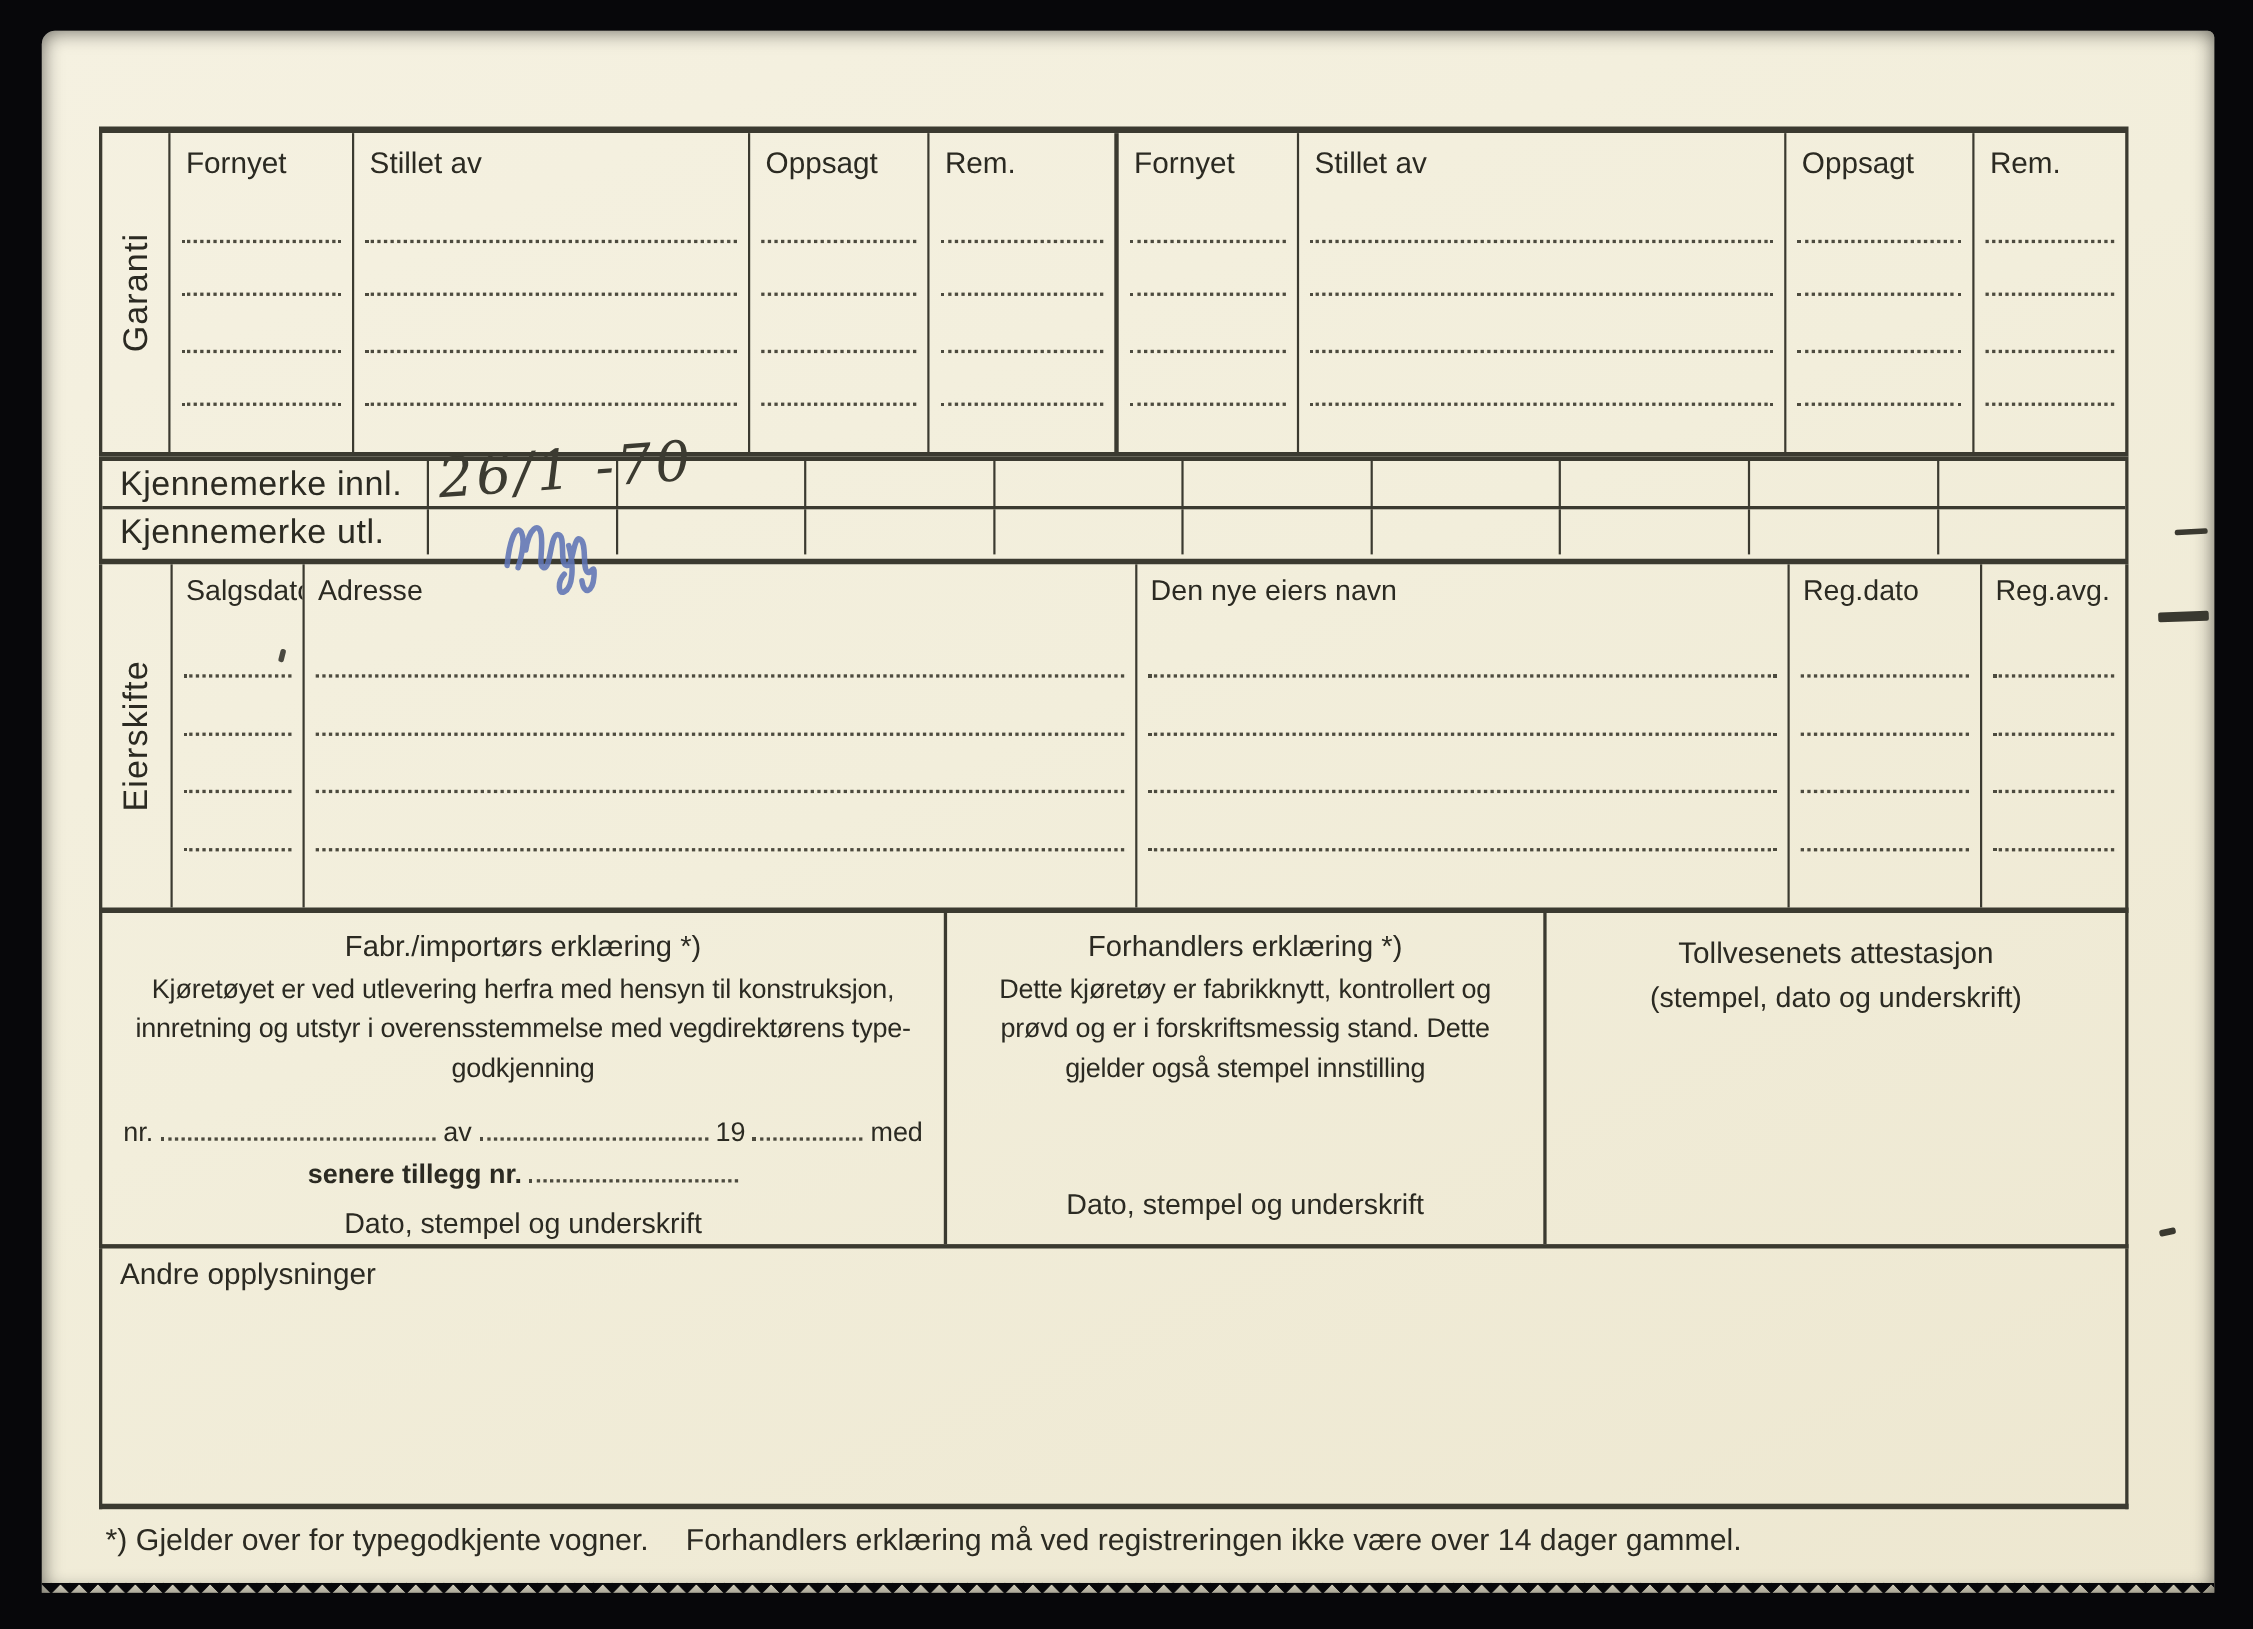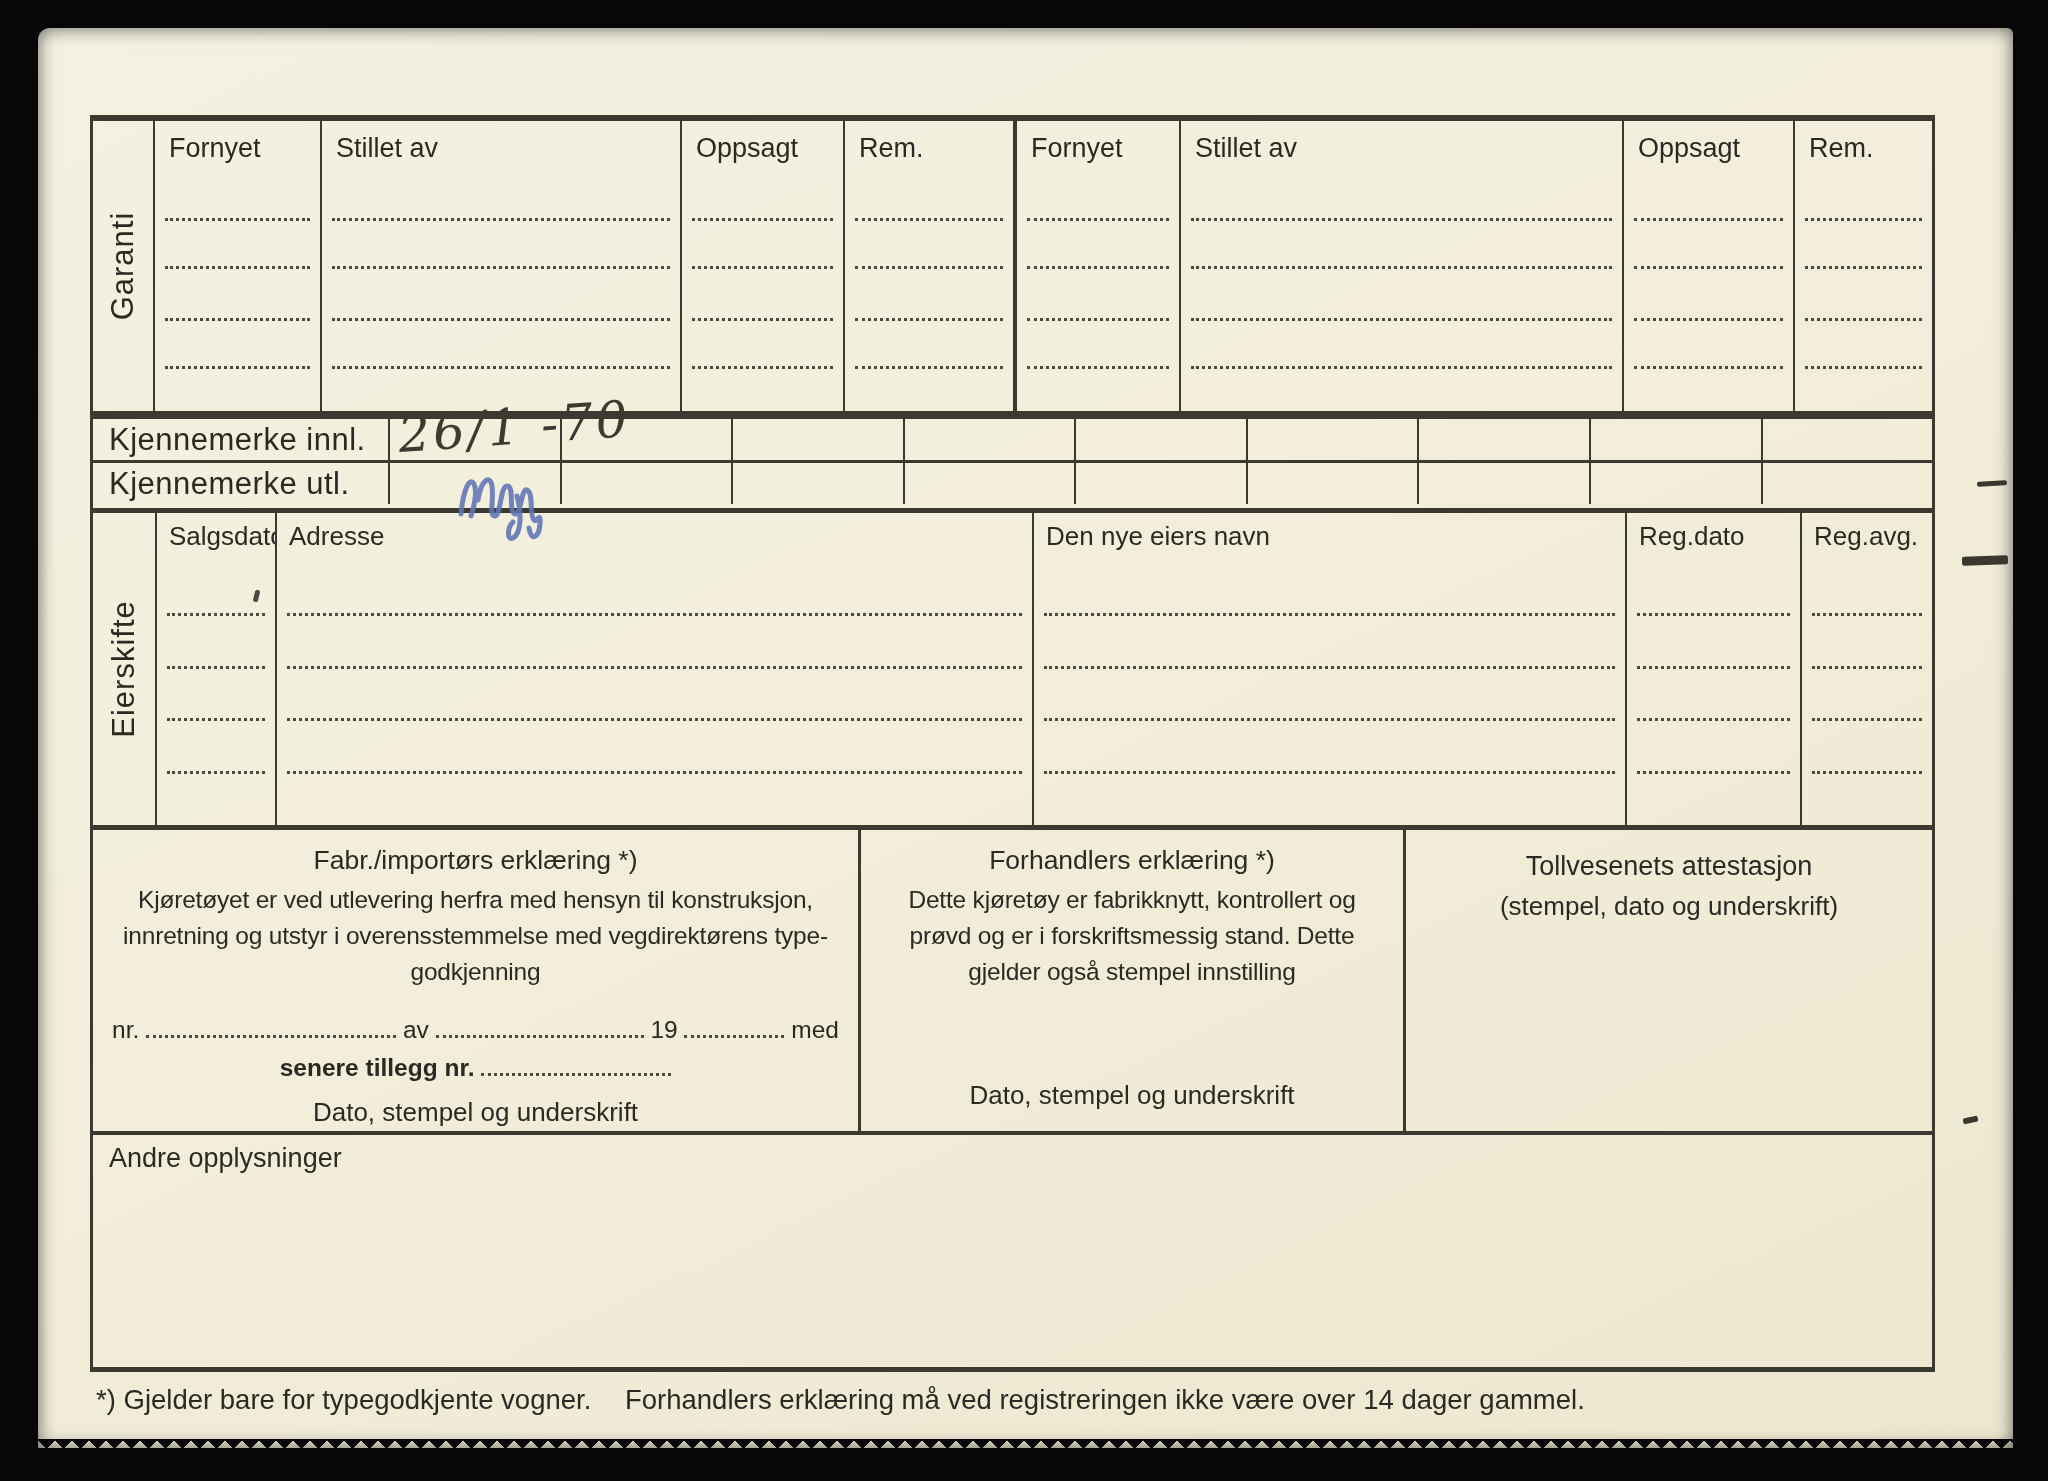--- a/index.html
+++ b/index.html
@@ -292,21 +292,21 @@
       <div class="tollsub">(stempel, dato og underskrift)</div>
     </div>
   </section>
 
   <section class="andre">
     <div>Andre opplysninger</div>
   </section>
 
   <div class="footnote">
     <span>*)</span>
-    <span>Gjelder bare for typegodkjente vogner.</span>
+    <span>Gjelder over for typegodkjente vogner.</span>
     <span class="fn2">Forhandlers erklæring må ved registreringen ikke være over 14 dager gammel.</span>
   </div>
 
   <div class="mark m1"></div>
   <div class="mark m2"></div>
   <div class="mark m3"></div>
   <div class="mark m4"></div>
 </div>
 
 </body></html>

